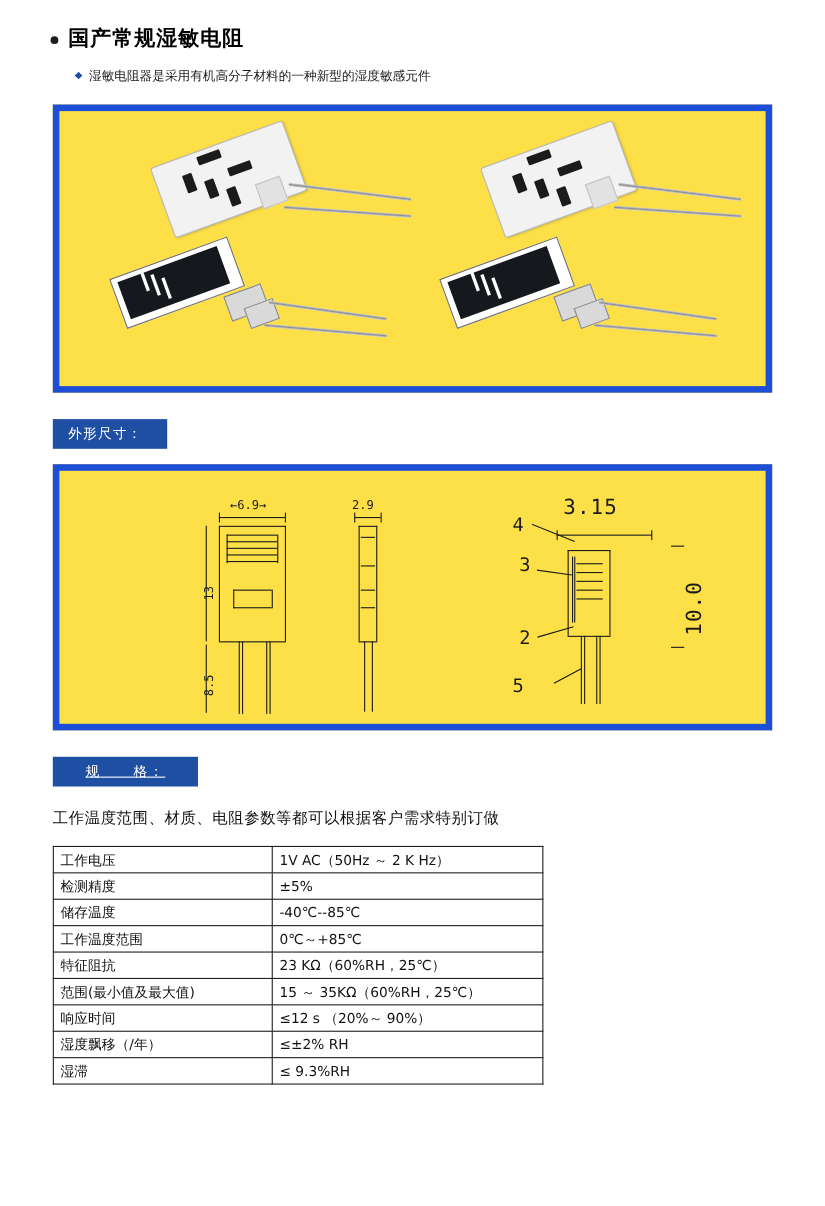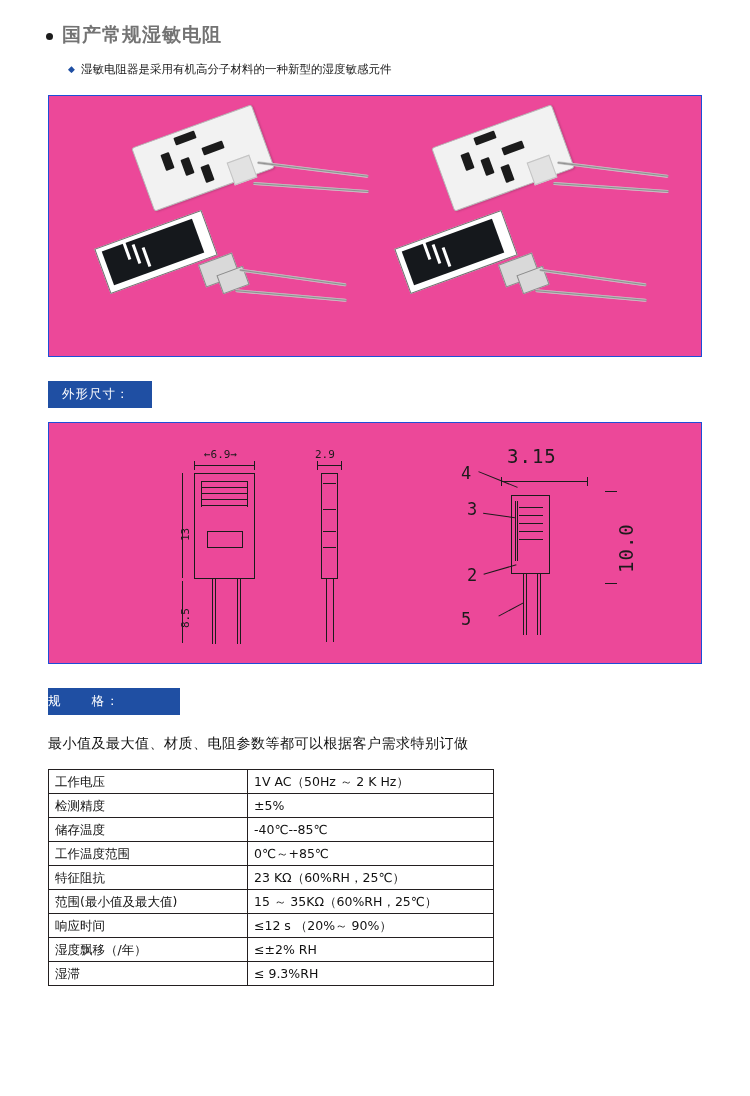--- a/index.html
+++ b/index.html
@@ -36,21 +36,21 @@
     border-radius: 50%;
     background: #1c1c1c;
     margin-right: 9px;
     margin-top: 2px;
   }
   .title-text {
     font-family: "DejaVu Sans", sans-serif;
     font-size: 19px;
     font-weight: bold;
     letter-spacing: 1px;
-    color: #737373;
+    color: #000000;
   }
 
   
   .bar-row {
     display: flex;
     align-items: center;
     margin-top: 14px;
     padding-left: 8px;
   }
   .blue-label {
@@ -74,25 +74,25 @@
   }
   .diamond {
     color: #1f4fa3;
     font-size: 9px;
     margin-right: 6px;
     transform: translateY(-1px);
   }
 
   
   .frame {
-    border: 1px solid #1d4ed8;
+    border: 6px solid #1d4ed8;
     margin: 0 8px;
     box-sizing: border-box;
     position: relative;
-    background: #ec4899;
+    background: #fde047;
   }
   .photo-frame {
     margin-top: 18px;
     height: 262px;
   }
   .dim-frame {
     margin-top: 14px;
     height: 242px;
   }
 
@@ -106,24 +106,25 @@
     background: #1f4fa3;
     color: #ffffff;
     font-size: 12.5px;
     font-family: "DejaVu Sans", sans-serif;
     padding: 5px 14px;
     letter-spacing: 1px;
     min-width: 104px;
     box-sizing: border-box;
   }
   .spec-label {
-    text-align: left;
+    text-align: center;
     min-width: 132px;
     padding: 5px 0;
     letter-spacing: 2px;
+    text-decoration: underline;
   }
 
   
   .sensor-group {
     position: absolute;
   }
   .pkg-body {
     position: absolute;
     background: #f2f2f2;
     border: 1px solid #b9b9b9;
@@ -386,21 +387,21 @@
     <div class="dim-num" style="left:418px; top:142px;">2</div>
     <div class="ln h1" style="left:434px; top:146px; width:34px; transform:rotate(-16deg);"></div>
     <div class="dim-num" style="left:412px; top:186px;">5</div>
     <div class="ln h1" style="left:448px; top:186px; width:28px; transform:rotate(-28deg);"></div>
   </div>
 
   <div class="sec-label-row">
     <span class="sec-label spec-label">规　　格：</span>
   </div>
 
-  <div class="spec-note">最小值及最大值、材质、电阻参数等都可以根据客户需求特别订做</div>
+  <div class="spec-note">工作温度范围、材质、电阻参数等都可以根据客户需求特别订做</div>
 
   <table class="spec">
     <tbody>
       <tr>
         <td class="k">工作电压</td>
         <td class="v">1V AC（50Hz ～ 2 K Hz）</td>
       </tr>
       <tr>
         <td class="k">检测精度</td>
         <td class="v">±5%</td>

